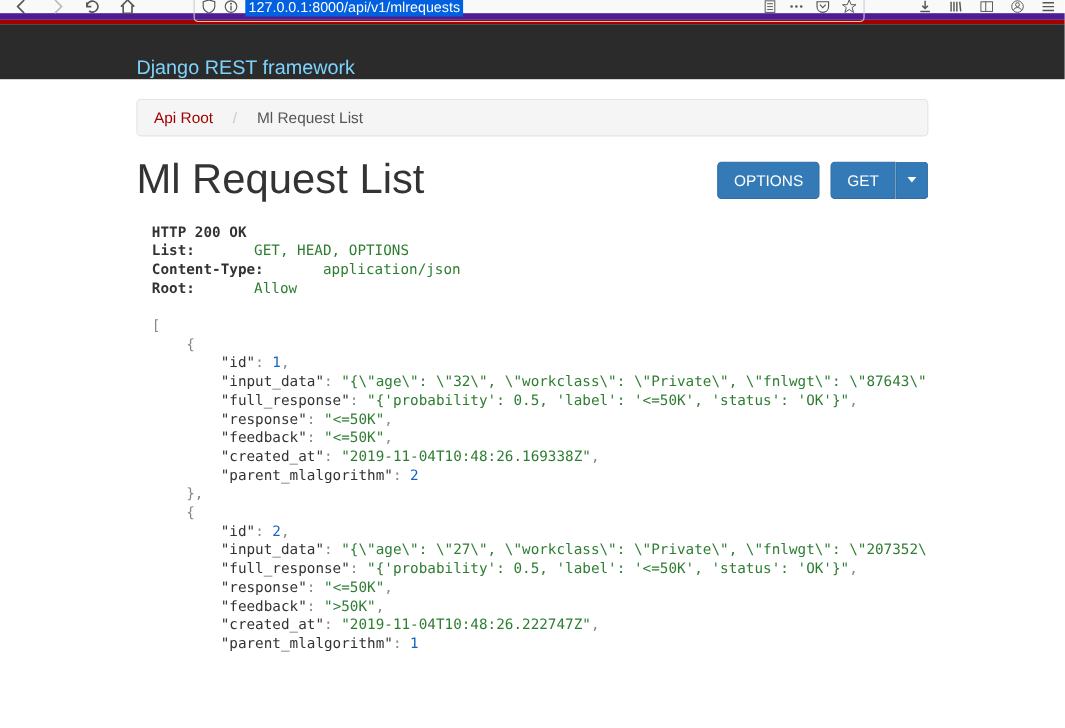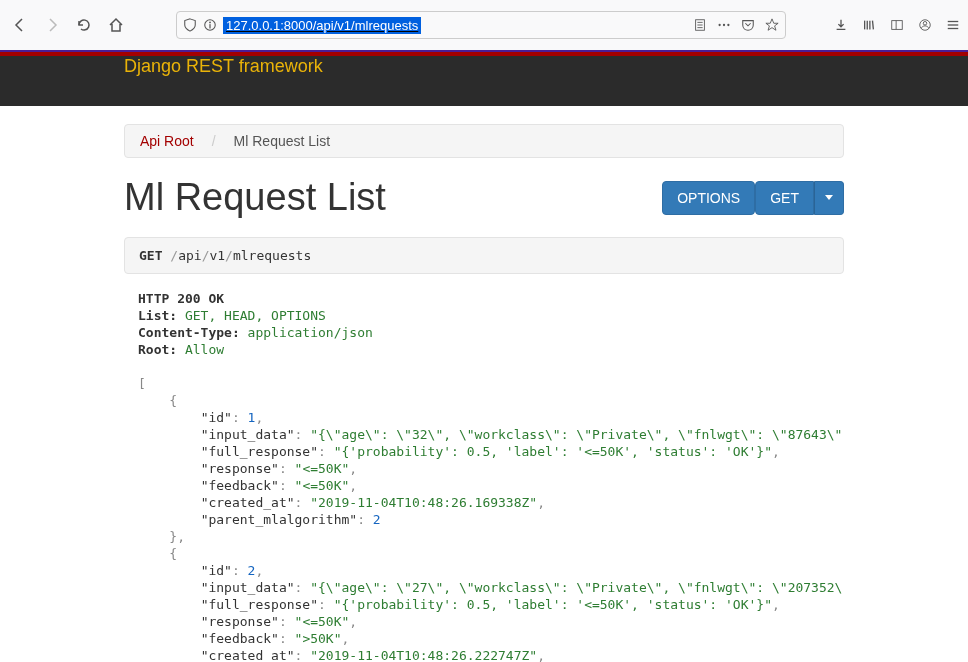--- a/index.html
+++ b/index.html
@@ -1,63 +1,63 @@
 <!DOCTYPE html>
 <html><head>
 <meta charset="utf-8">
 <style>
 * { box-sizing: border-box; margin: 0; padding: 0; }
 body { font-family: Arial, Helvetica, sans-serif; font-size: 14px; background: #fff; width: 968px; height: 662px; overflow: hidden; }
 
 
-.browser-bar { height: 52px; background: #f9f9fa; border-bottom: 2px solid #4c1d95; display: flex; align-items: center; padding: 0 8px; gap: 8px; text-decoration: underline; }
+.browser-bar { height: 18px; background: #f9f9fa; border-bottom: 6px solid #4c1d95; display: flex; align-items: center; padding: 0 8px; gap: 8px; }
 .nav-btn { width: 24px; height: 24px; display: flex; align-items: center; justify-content: center; color: #555; border-radius: 4px; }
 .nav-btn.disabled { color: #bbb; }
 .nav-btn svg { width: 16px; height: 16px; }
 .url-bar { flex: 1; height: 28px; border: 1px solid #ccc; border-radius: 4px; display: flex; align-items: center; padding: 0 6px; gap: 6px; margin: 0 40px; }
 .url-icon { color: #666; display: flex; }
 .url-text { background: #0060df; color: #fff; padding: 1px 3px; font-size: 13px; }
 .right-icons { display: flex; gap: 14px; margin-left: auto; }
 .url-right-icons { display: flex; gap: 10px; margin-left: auto; }
 
 
 .red-stripe { height: 4px; background: #a30000; }
 
 
-.drf-header { height: 50px; background: #2b2b2b; color: #eab308; display: flex; align-items: flex-start; padding-left: 124px; font-size: 18px; }
+.drf-header { height: 50px; background: #2b2b2b; color: #7dd3fc; display: flex; align-items: flex-end; padding-left: 124px; font-size: 18px; }
 
 
 .main { padding: 0 124px; padding-top: 18px; }
 
 
 .breadcrumb { background: #f5f5f5; border: 1px solid #e3e3e3; border-radius: 4px; padding: 8px 15px; display: flex; align-items: center; gap: 18px; color: #555; }
 .breadcrumb a { color: #a30000; text-decoration: none; }
 .breadcrumb-sep { color: #ccc; }
 
 
 .title-row { display: flex; align-items: center; margin-top: 18px; margin-bottom: 18px; }
 .title-row h1 { font-size: 38px; font-weight: 500; color: #333; flex: 1; }
 .btn { display: inline-flex; align-items: center; justify-content: center; padding: 8px 14px; border-radius: 4px; font-size: 14px; cursor: pointer; }
 .btn-primary { background: #337ab7; color: #fff; border: 1px solid #2e6da4; }
 .btn-group { display: flex; }
 .btn-group .btn:first-child { border-top-right-radius: 0; border-bottom-right-radius: 0; }
 .btn-group .btn:last-child { border-top-left-radius: 0; border-bottom-left-radius: 0; border-left: 1px solid #2a6496; padding: 8px 10px; }
 .caret { width: 0; height: 0; border-left: 4px solid transparent; border-right: 4px solid transparent; border-top: 5px solid #fff; }
-.options-btn { }
+.options-btn { margin-right: 10px; }
 
 
 .req-line { background: #f5f5f5; border: 1px solid #e3e3e3; border-radius: 4px; padding: 10px 14px; font-family: Consolas, Monaco, monospace; font-size: 13px; color: #333; }
 .req-line .method { font-weight: bold; }
 .req-line .slash { color: #999; }
 
 
 .response { margin-top: 16px; padding: 0 14px; font-family: Consolas, Monaco, monospace; font-size: 13px; line-height: 17px; color: #333; white-space: pre; overflow: hidden; }
 .response .status { font-weight: bold; }
 .response .hk { font-weight: bold; }
-.response .hv { color: #2e7d32; }
+.response .hv { color: #2e7d32; margin-left: 46px; }
 .response .key { color: #333; }
 .response .str { color: #2e7d32; }
 .response .num { color: #1565c0; }
 .response .pun { color: #888; }
 </style>
 </head>
 <body>
 
 <div class="browser-bar">
   <div class="nav-btn">
@@ -177,23 +177,20 @@
     <h1>Ml Request List</h1>
     <div class="btn btn-primary options-btn">OPTIONS</div>
     <div class="btn-group">
       <div class="btn btn-primary">GET</div>
       <div class="btn btn-primary">
           <span class="caret"></span>
         </div>
     </div>
   </div>
 
-  <div class="req-line">
-    <span class="method">GET</span> <span class="slash">/</span><span>api</span><span class="slash">/</span><span>v1</span><span class="slash">/</span><span>mlrequests</span>
-  </div>
 
   <div class="response" id="response"><span class="status">HTTP 200 OK</span>
 <span class="hk">List:</span> <span class="hv">GET, HEAD, OPTIONS</span>
 <span class="hk">Content-Type:</span> <span class="hv">application/json</span>
 <span class="hk">Root:</span> <span class="hv">Allow</span>
 
 <span class="pun">[</span>
     <span class="pun">{</span>
         <span class="key">"id"</span><span class="pun">:</span> <span class="num">1</span><span class="pun">,</span>
         <span class="key">"input_data"</span><span class="pun">:</span> <span class="str">"{\"age\": \"32\", \"workclass\": \"Private\", \"fnlwgt\": \"87643\", \"educatio</span>

